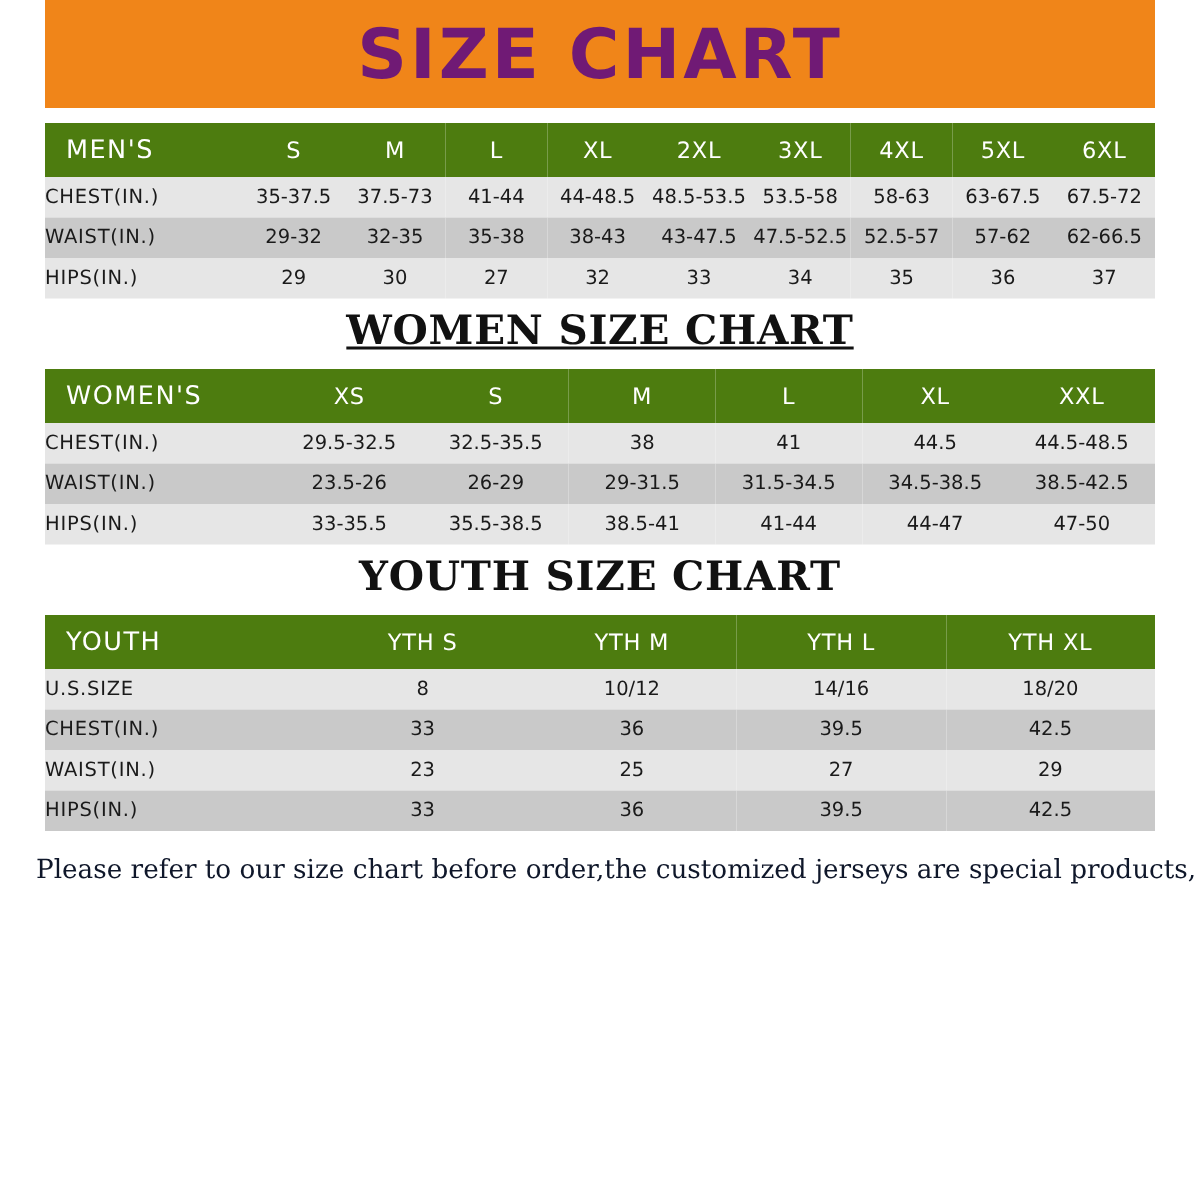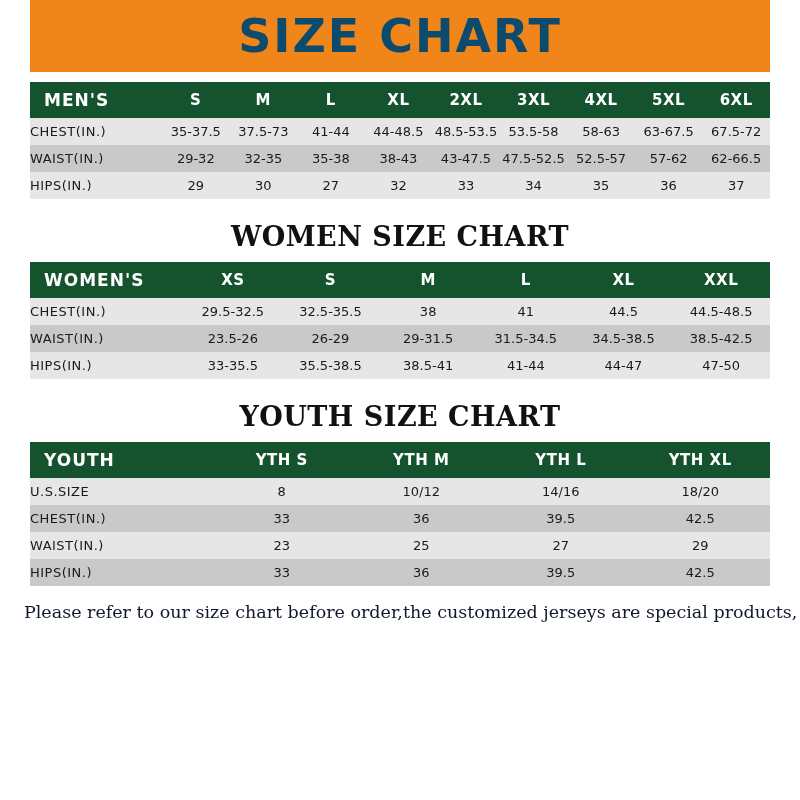--- a/index.html
+++ b/index.html
@@ -38,35 +38,35 @@
   }
   .header-band .side-white.left { left: 0; }
   .header-band .side-white.right { right: 0; }
   .header-title {
     position: relative;
     z-index: 2;
     font-family: "DejaVu Sans", sans-serif;
     font-weight: bold;
     font-size: 46px;
     letter-spacing: 2px;
-    color: #0c4a6e;
+    color: #701a75;
     line-height: 1;
   }
   
   .section-title {
     text-align: center;
     font-family: "DejaVu Serif", serif;
     font-weight: bold;
     font-size: 27px;
     color: #111111;
     letter-spacing: 0.5px;
   }
   .sec-man-title { margin-top: 18px; }
-  .sec-women-title { margin-top: 22px; }
-  .sec-youth-title { margin-top: 22px; }
+  .sec-women-title { margin-top: 6px; text-decoration: underline; }
+  .sec-youth-title { margin-top: 6px; }
 
   
   .tbl-wrap {
     margin: 10px 30px 0 30px;
   }
   table.size-table {
     width: 100%;
     border-collapse: collapse;
     table-layout: fixed;
   }
@@ -75,23 +75,23 @@
     text-align: center;
     font-family: "DejaVu Sans", sans-serif;
     font-size: 13px;
     color: #1a1a1a;
     padding: 0;
     height: 27px;
     vertical-align: middle;
     white-space: nowrap;
   }
   table.size-table thead th {
-    background: #14532d;
+    background: #4d7c0f;
     color: #ffffff;
-    font-weight: bold;
+    font-weight: normal;
     font-size: 15px;
     height: 36px;
     letter-spacing: 0.5px;
   }
   table.size-table thead th.row-label {
     text-align: left;
     padding-left: 14px;
     font-size: 17px;
     letter-spacing: 1px;
   }

